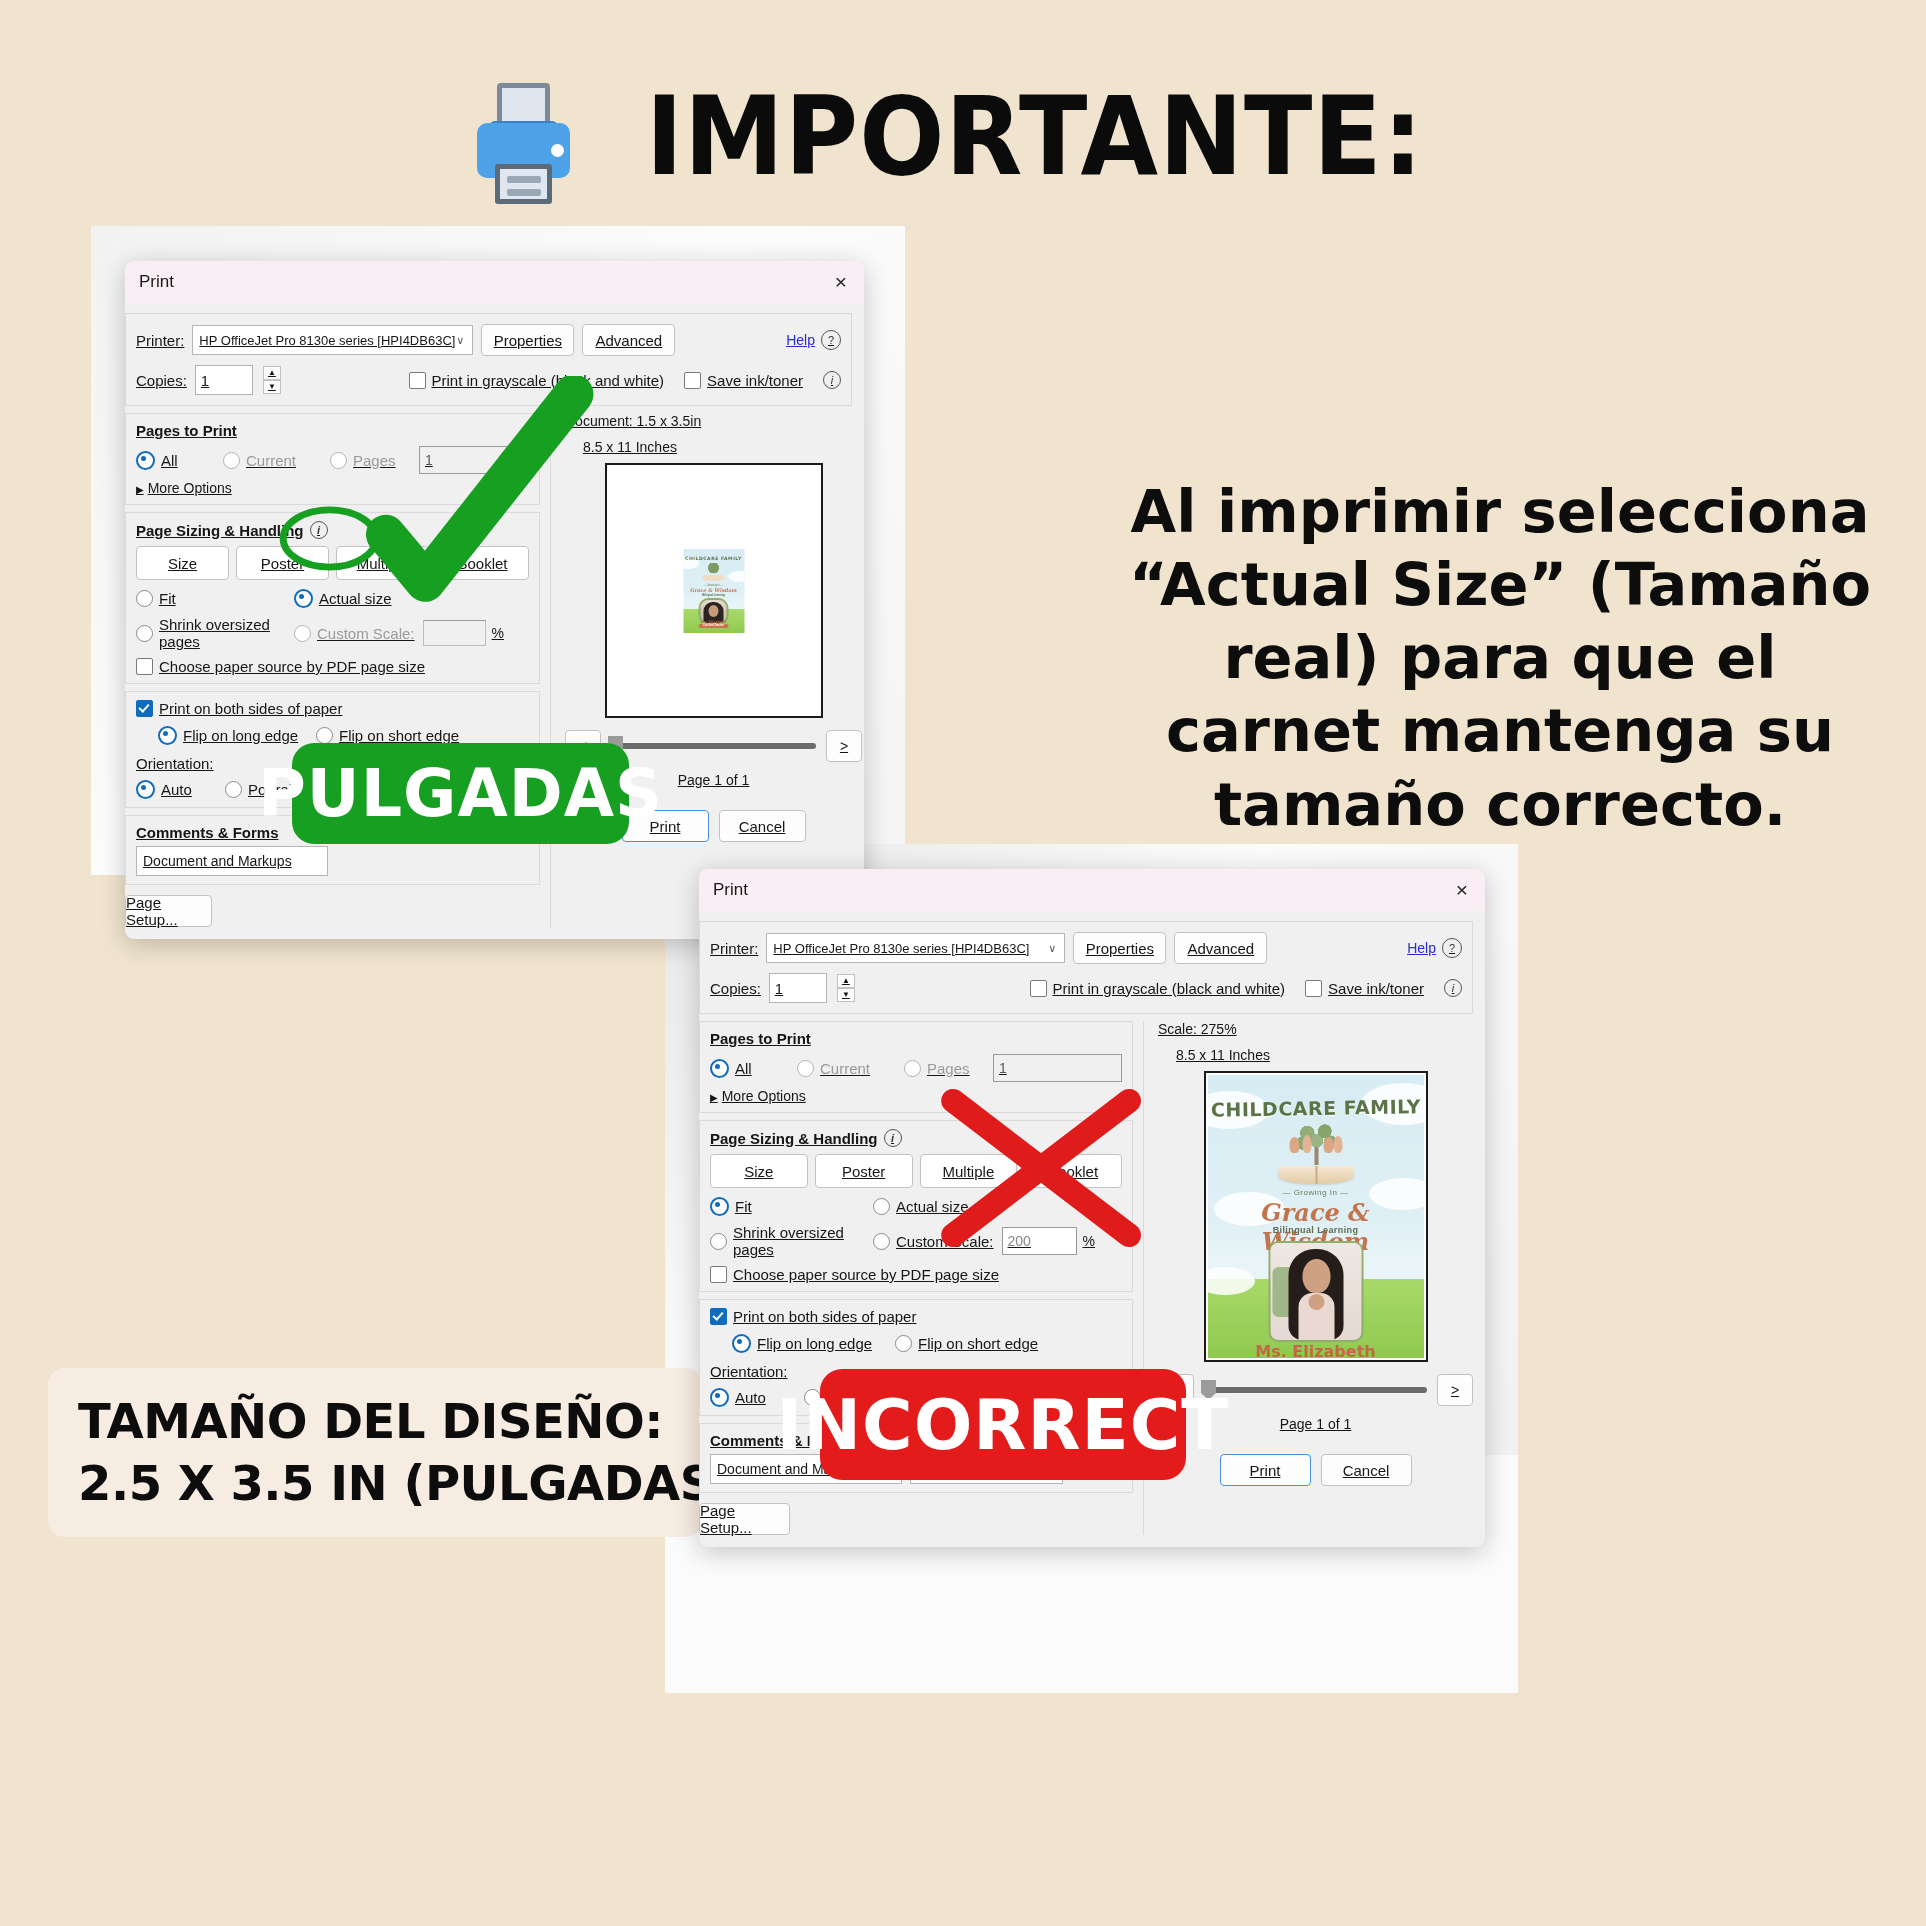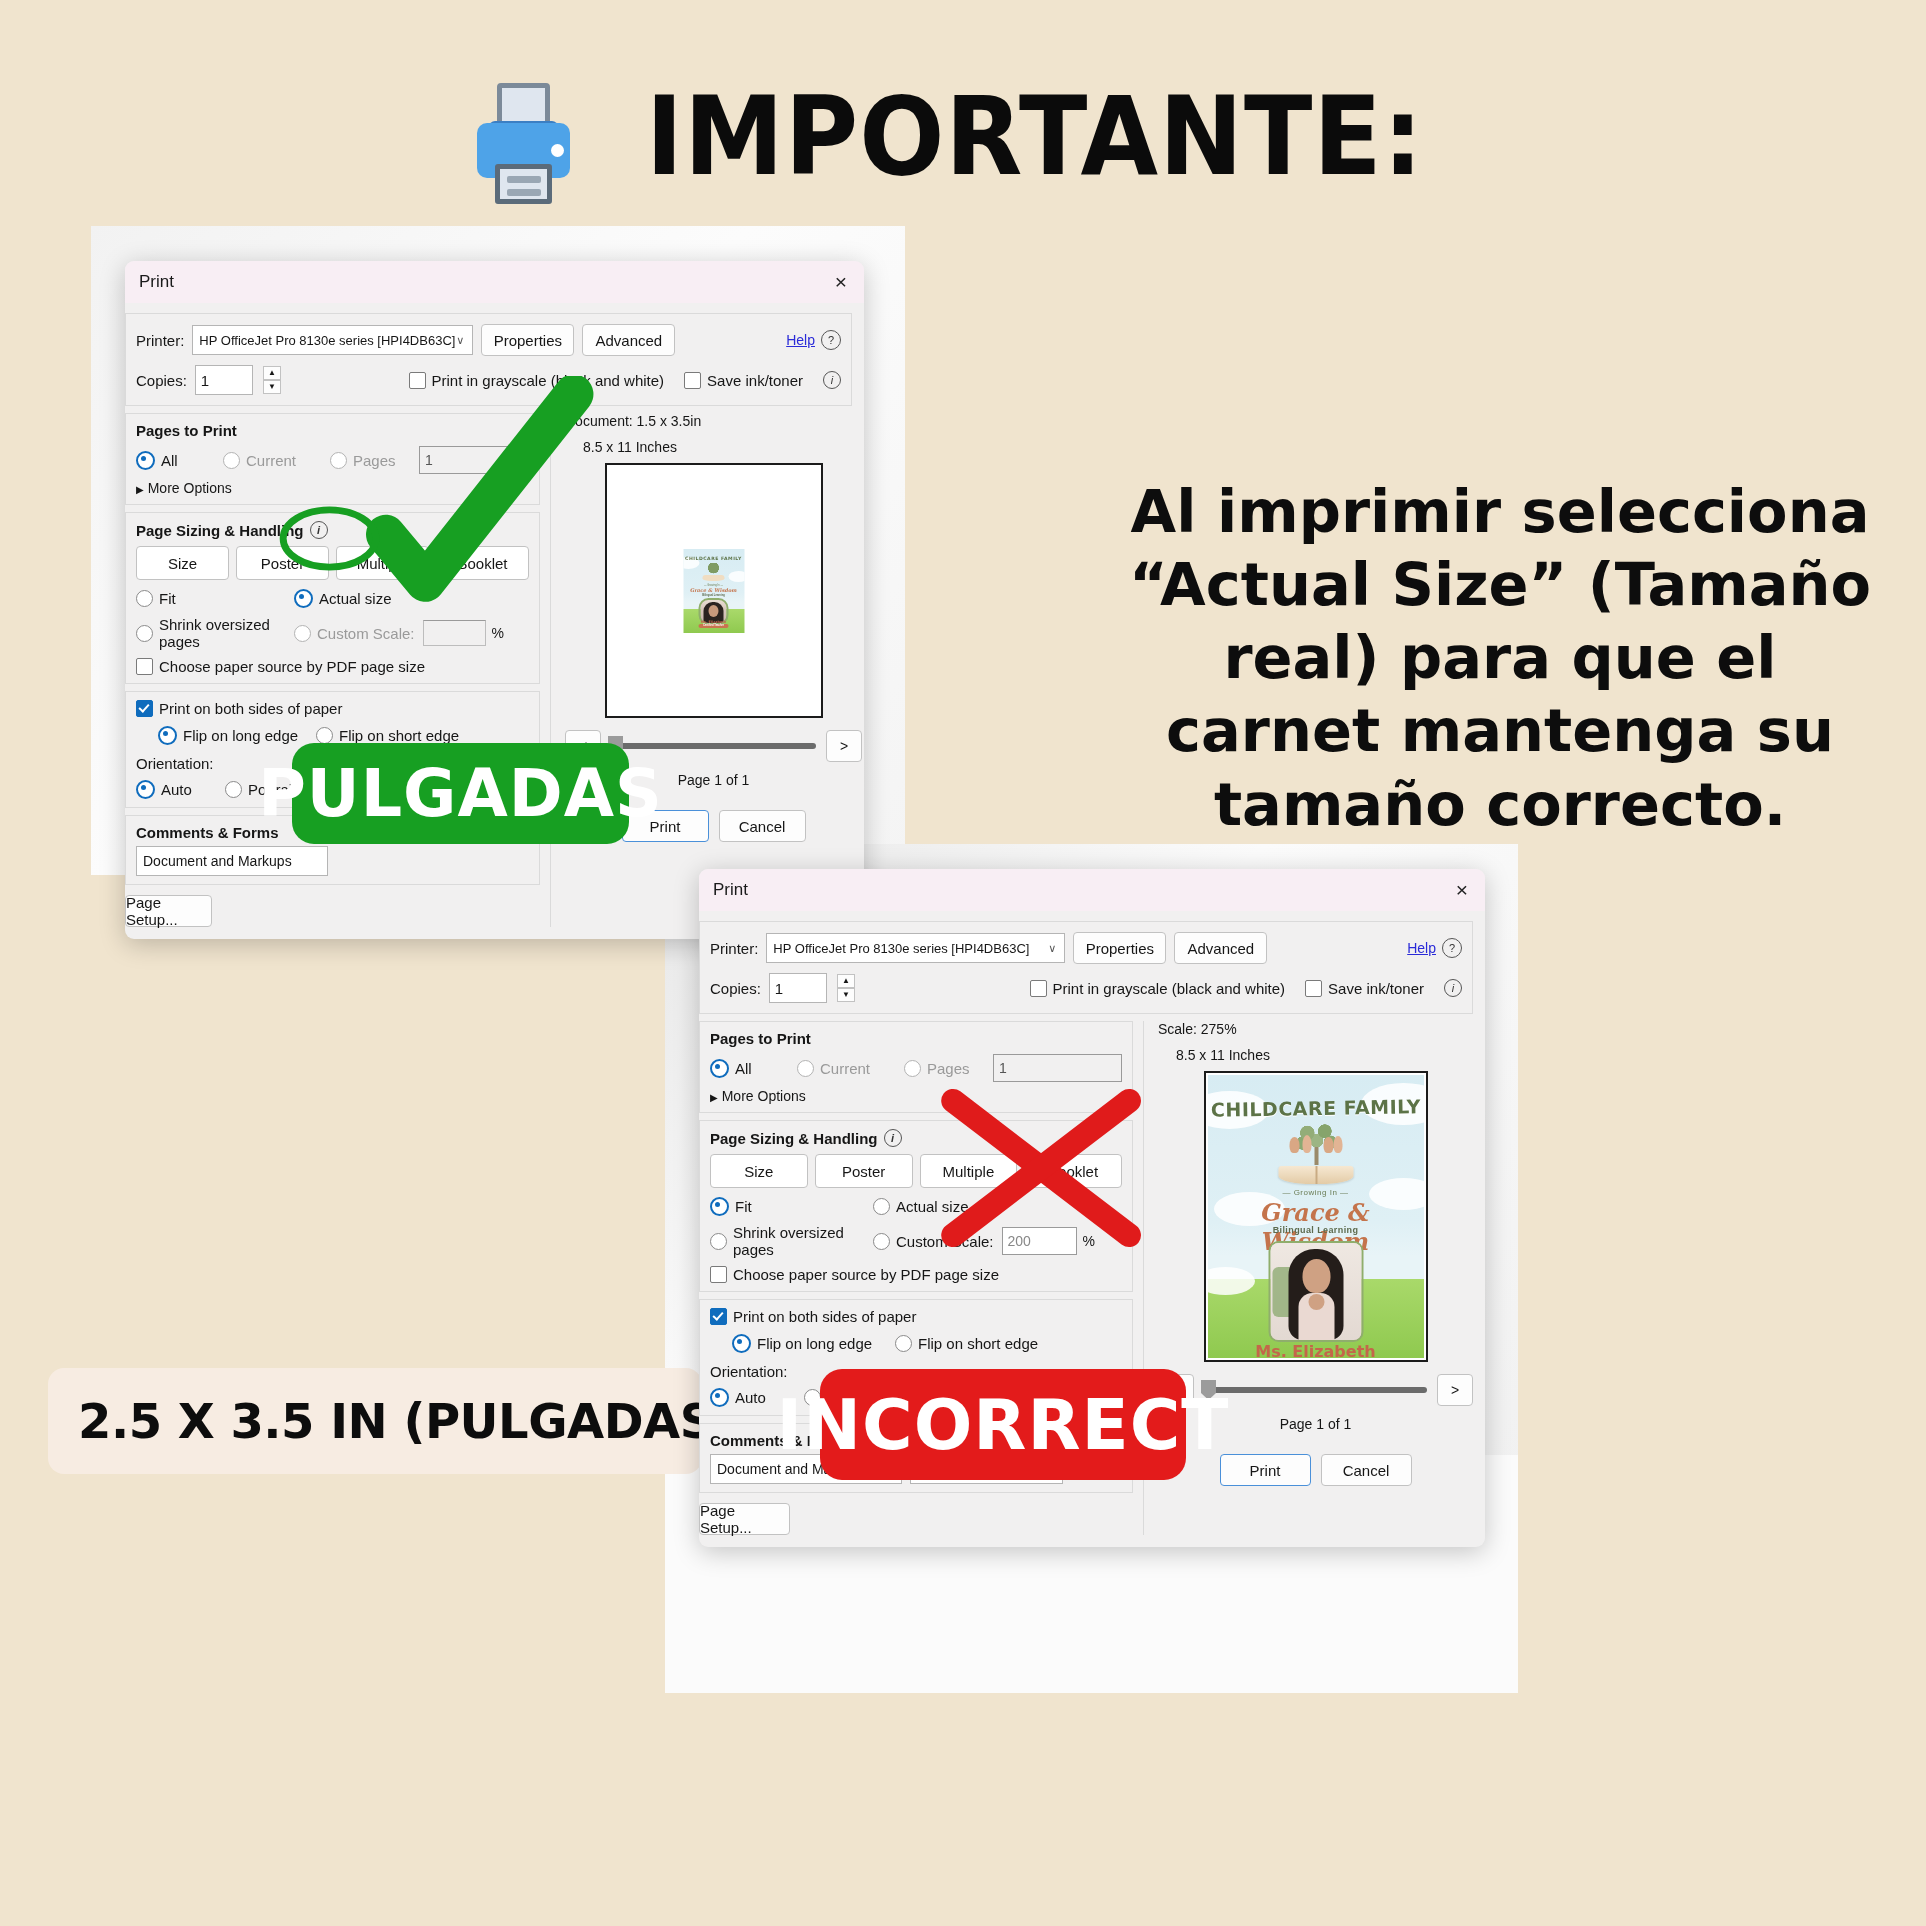--- a/index.html
+++ b/index.html
@@ -43,21 +43,21 @@
     box-shadow:0 5px 26px rgba(0,0,0,.22);
     font-size:15px;color:#161616;
   }
   .dlg-title{
     background:#f8eef4;height:42px;display:flex;align-items:center;
     padding:0 14px;position:relative;
   }
   .dlg-title span.t{font-size:17px;color:#1a1a1a;}
   .close-x{position:absolute;right:10px;top:8px;width:26px;height:26px;
     display:flex;align-items:center;justify-content:center;font-size:21px;color:#222;cursor:pointer;}
-  .dlg-body{padding:10px 12px 12px 0;}
+  .dlg-body{padding:10px 12px 12px 0;text-decoration:underline;}
 
   .sec{border:1px solid #dadada;background:#f1f0f0;padding:8px 10px;margin-bottom:7px;}
   .row{display:flex;align-items:center;gap:8px;margin-bottom:8px;}
   .lbl{font-size:15px;color:#161616;white-space:nowrap;}
   .sel{
     background:#fff;border:1px solid #b5b5b5;height:28px;
     display:flex;align-items:center;padding:0 6px;font-size:15px;position:relative;
   }
   .sel .chev{position:absolute;right:8px;top:50%;transform:translateY(-50%);
     font-size:11px;color:#555;}
@@ -163,20 +163,21 @@
   <div id="header-title">IMPORTANTE:</div>
 </div>
 
 <div class="panel" id="panel-1"></div>
 <div class="panel" id="panel-2"></div>
 <div class="panel" id="panel-3"></div>
 
 <div id="bigtext">Al imprimir selecciona “Actual Size” (Tamaño real) para que el carnet mantenga su tamaño correcto.</div>
 
 <div id="sizebox">
+  <div>TAMAÑO DEL DISEÑO:</div>
   <div>2.5 X 3.5 IN (PULGADAS)</div>
 </div>
 
 <div class="dlg" id="dlg1" style="left:125px;top:261px;width:739px;">
   <div class="dlg-title">
     <span class="t">Print</span>
     <span class="close-x">×</span>
   </div>
   <div class="dlg-body">
 

